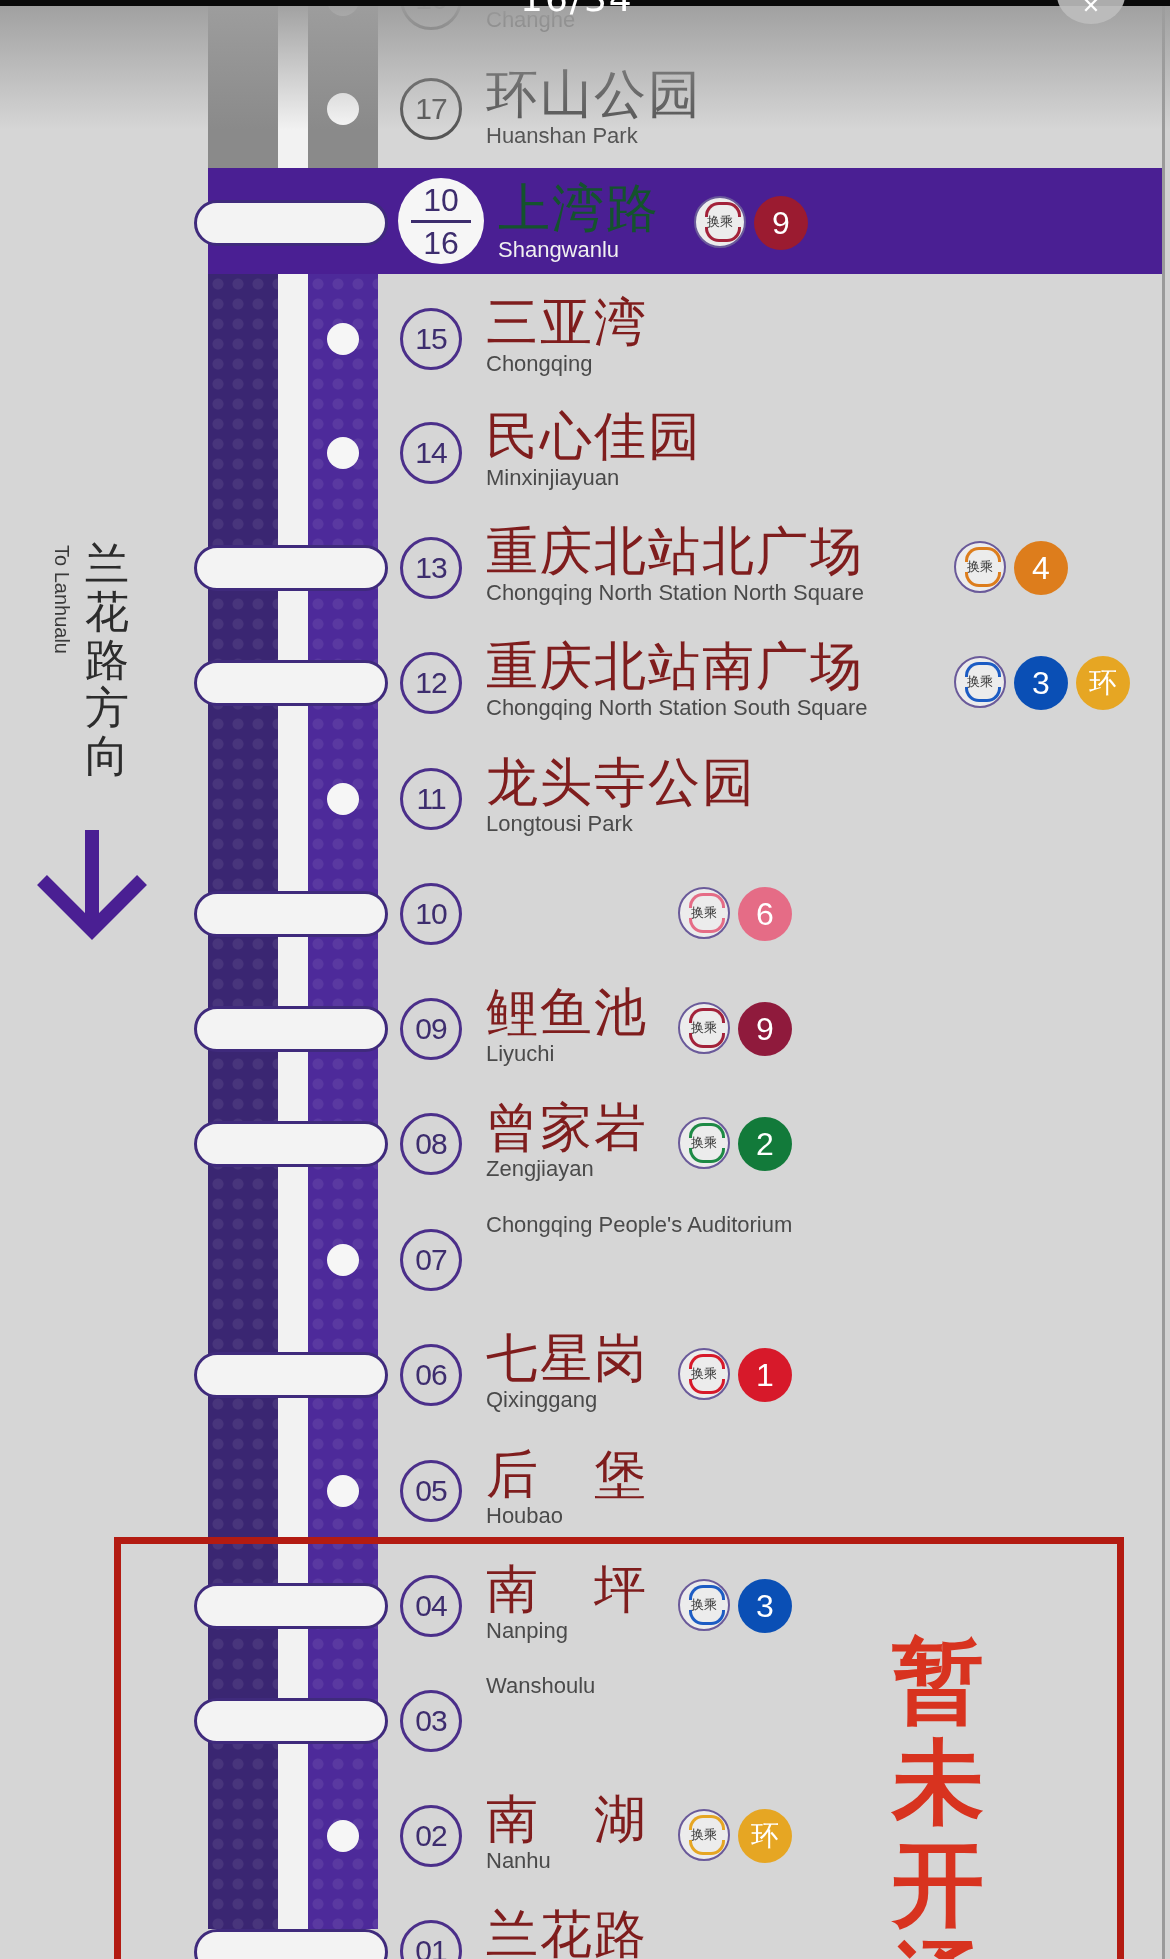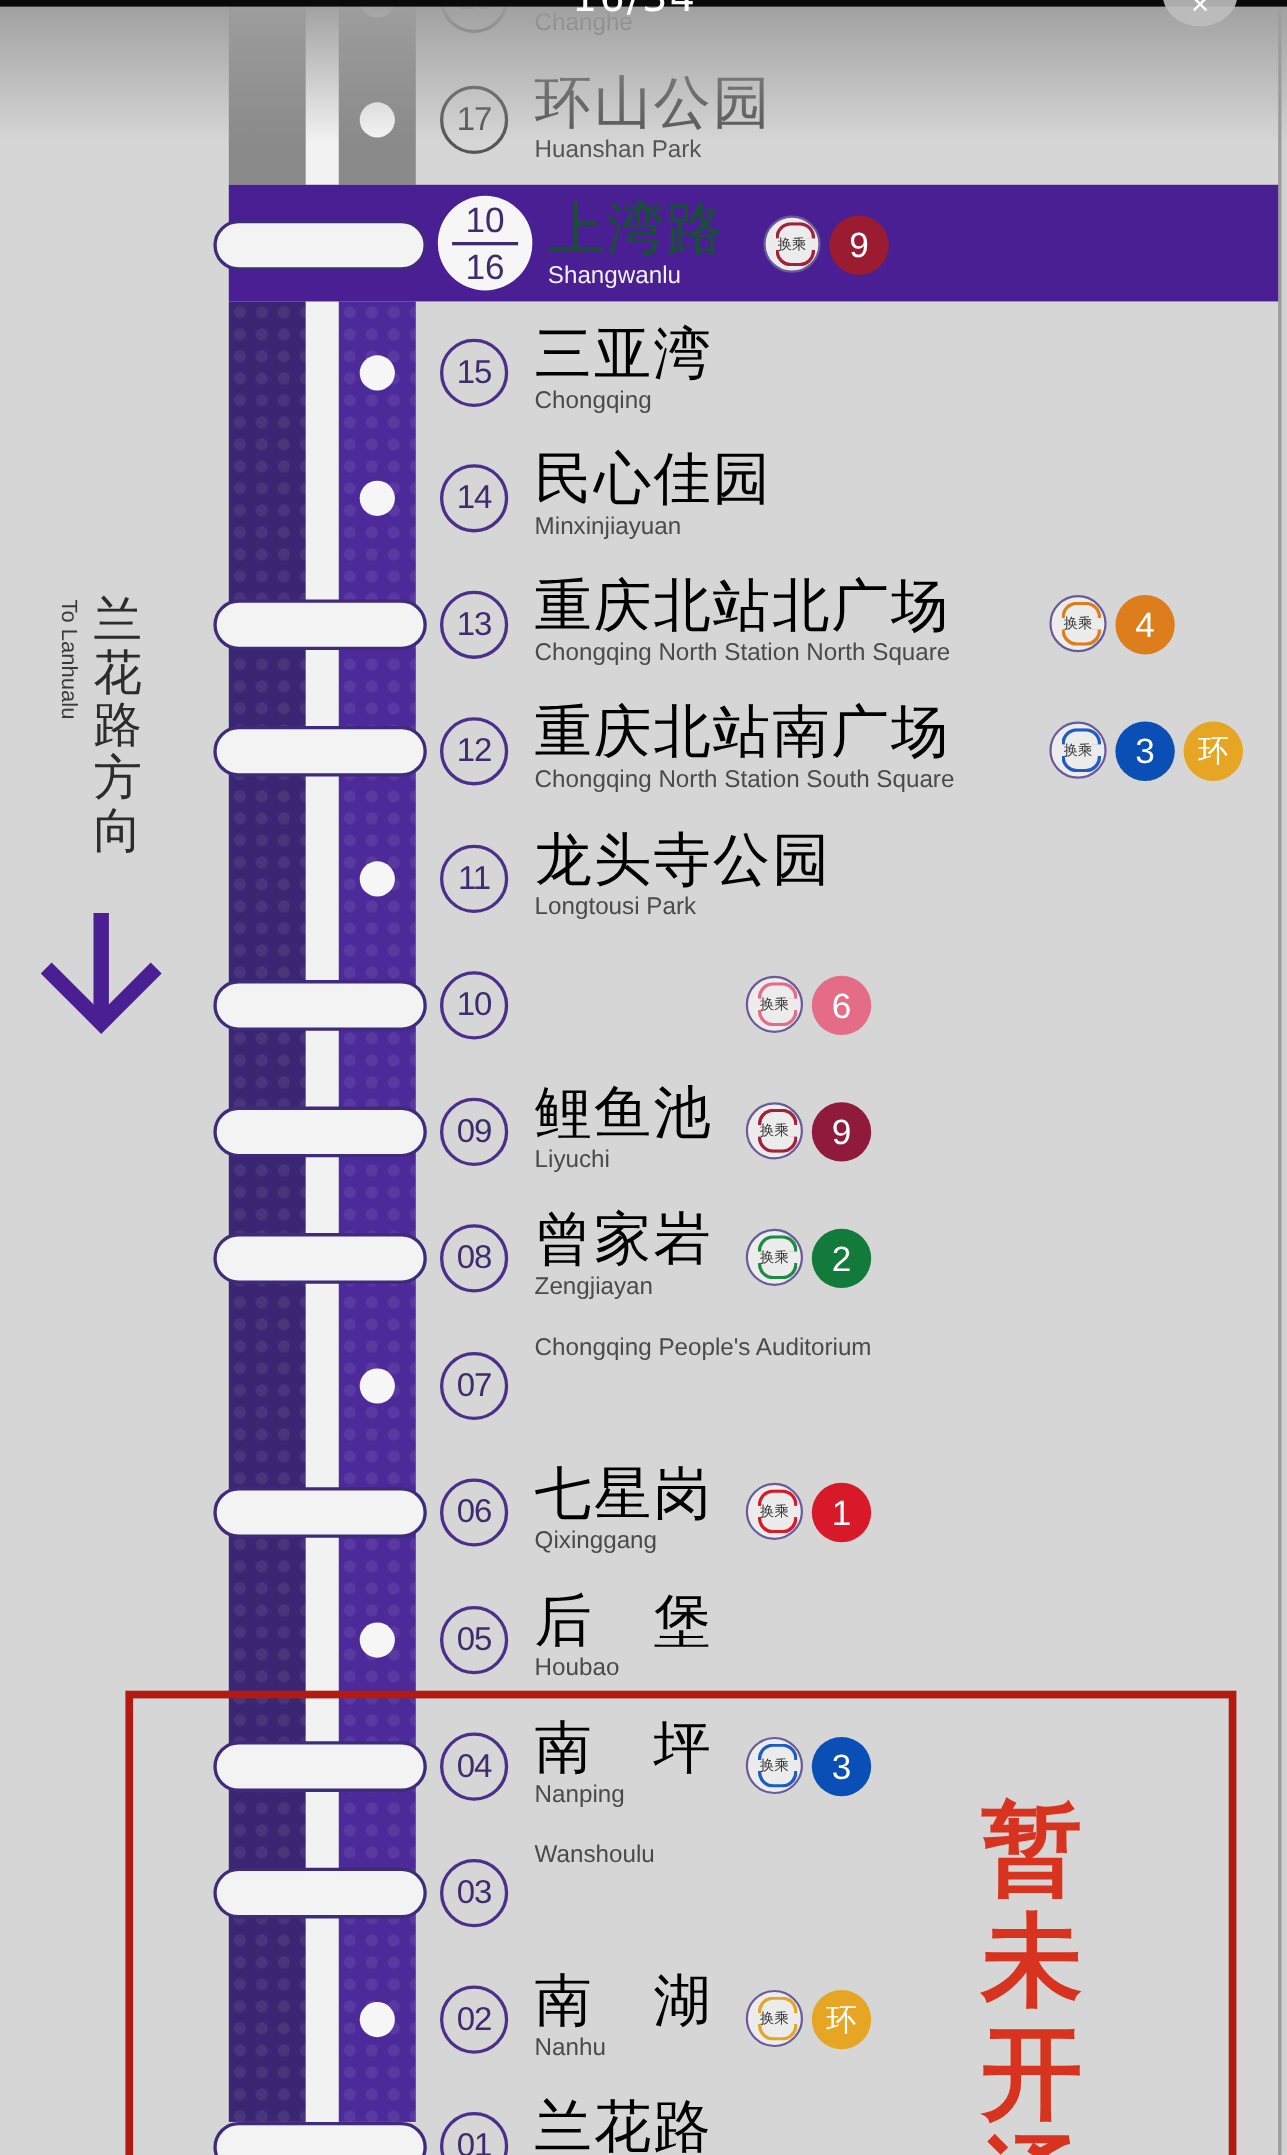--- a/index.html
+++ b/index.html
@@ -38,21 +38,21 @@
   .num { position:absolute; left:400px; width:62px; height:62px; border-radius:50%;
     border:3px solid #4b2f8a; box-sizing:border-box; display:flex; align-items:center; justify-content:center;
     color:#3d2d6e; font-size:30px; font-family:"Liberation Sans", sans-serif; letter-spacing:-1px; }
   .num.gray { border-color:#555; color:#555; }
   .num-double { position:absolute; left:398px; top:178px; width:86px; height:86px; border-radius:50%;
     background:#f6f6f6; display:flex; flex-direction:column; align-items:center; justify-content:center;
     color:#3d2d6e; font-size:32px; font-family:"Liberation Sans", sans-serif; line-height:36px; }
   .num-double .bar { width:60px; height:3px; background:#3d2d6e; margin:2px 0; }
 
   .st { position:absolute; left:486px; }
-  .st .cn { font-size:52px; color:#000000; line-height:60px; letter-spacing:2px; white-space:nowrap; }
+  .st .cn { font-size:52px; color:#7f1d1d; line-height:60px; letter-spacing:2px; white-space:nowrap; }
   .st .en { font-size:22px; color:#4a4a4a; line-height:24px; white-space:nowrap; font-family:"Liberation Sans", sans-serif; }
   .st.hl .cn { color:#14532d; }
   .st.hl .en { color:#f0f0f0; }
   .st.gray .cn, .st.gray .en { color:#555; }
 
   .xfer { position:absolute; display:flex; gap:8px; align-items:flex-start; }
   .xicon { width:52px; height:52px; border-radius:50%; border:2px solid #6a5a9a; box-sizing:border-box;
     background:#ececec; display:flex; align-items:center; justify-content:center;
     font-size:13px; color:#333; position:relative; }
   .xicon::before, .xicon::after { content:""; position:absolute; width:30px; height:12px; border:3px solid var(--c); }

